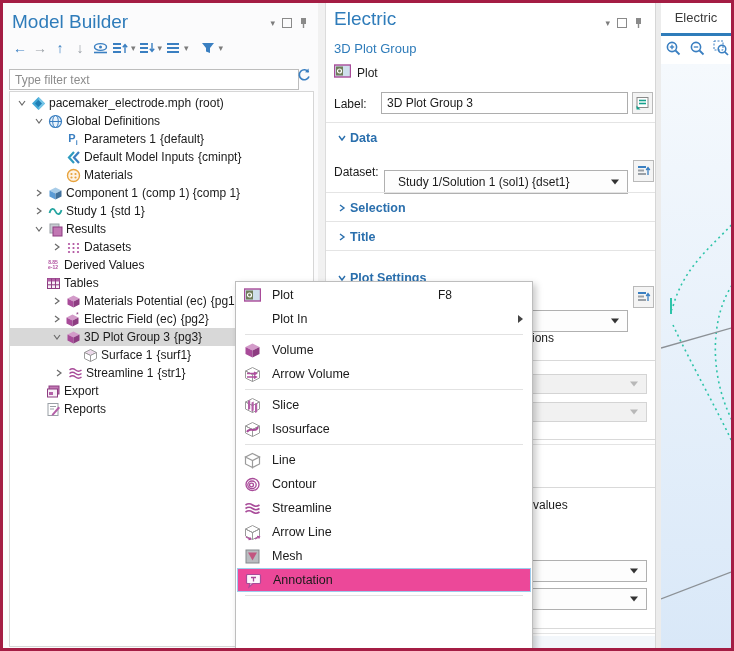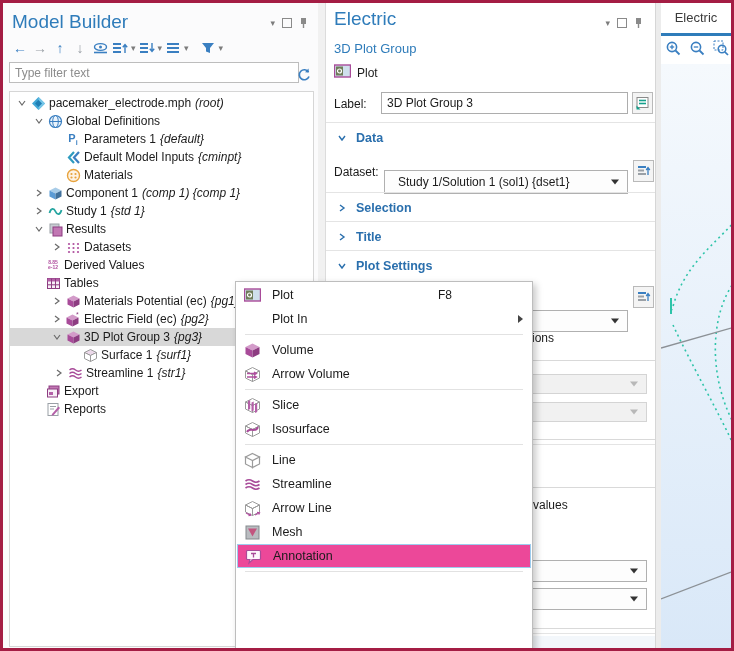--- a/index.html
+++ b/index.html
@@ -8,41 +8,41 @@
        border:3px solid #a41d44;}
   .abs{position:absolute;}
   
   #mb{left:0;top:0;width:315px;height:645px;background:#fbfbfc;}
   .panel-title{font-size:19px;color:#2f7cba;}
   .corner-ic{display:flex;gap:7px;align-items:center;color:#8a8a8a;}
   .sq{width:8px;height:8px;border:1px solid #8a8a8a;display:inline-block;}
   .caret{font-size:9px;color:#7c7c7c;line-height:1;}
   .tb-ic{display:inline-flex;align-items:center;justify-content:center;width:18px;height:18px;font-size:14px;}
   .blue{color:#3a7fc1;} .gray{color:#9aa0a6;}
-  #filter{left:6px;top:59px;width:278px;height:19px;border:1px solid #bdbdbd;background:#fff;
+  #filter{left:6px;top:66px;width:278px;height:19px;border:1px solid #bdbdbd;background:#fff;
           font-family:inherit;font-size:12px;color:#1b1b1b;padding:0 5px;}
   #filter::placeholder{color:#8c8c8c;}
   #tree-box{left:6px;top:88px;width:303px;height:554px;background:#fff;border:1px solid #d6d6d6;overflow:hidden;}
   .trow{height:18px;display:flex;align-items:center;white-space:nowrap;}
   .trow.sel{background:#d8d8d8;}
   .chev{width:16px;display:inline-flex;justify-content:center;flex:0 0 16px;}
   .chev svg{display:block;}
   .chev.exp svg{transform:rotate(90deg);}
   .tic{width:16px;height:16px;flex:0 0 16px;margin-right:3px;display:inline-flex;align-items:center;justify-content:center;}
   .tic svg{display:block;}
   .d0{padding-left:4px;} .d1{padding-left:21px;} .d2c{padding-left:39px;}
   .lgd{padding-left:55px;} .ld2{padding-left:35px;} .ld3{padding-left:72px;} .d3c{padding-left:41px;}
-  .tag{margin-left:4px;font-style:italic;}
+  .tag{margin-left:4px;}
   .dv-ic{font-size:5px;line-height:5px;color:#b0509f;font-weight:bold;text-align:center;}
   
   #gap1{left:315px;top:0;width:7px;height:645px;background:#f1f1f1;border-right:1px solid #dcdcdc;}
   
   #settings{left:323px;top:0;width:329px;height:645px;background:#fff;}
   .sep{position:absolute;left:0;width:329px;height:1px;background:#e4e4e4;}
-  .sec-h{position:absolute;left:8px;display:flex;align-items:center;gap:6px;color:#2a6fad;font-weight:bold;font-size:12.5px;}
+  .sec-h{position:absolute;left:8px;display:flex;align-items:center;color:#2a6fad;font-weight:bold;font-size:12.5px;}
   .sec-h .chev svg path{stroke:#2a6fad;}
   .inp{border:1px solid #adadad;background:#fff;font-family:inherit;font-size:12px;color:#1b1b1b;padding:0 5px;box-sizing:border-box;}
   .btn20{width:21px;height:22px;border:1px solid #b9b9b9;background:#f4f4f4;display:inline-flex;align-items:center;justify-content:center;box-sizing:border-box;}
   .dd{border:1px solid #b0b0b0;background:#fdfdfd;display:flex;align-items:center;box-sizing:border-box;position:relative;}
   .dd .val{padding-left:13px;}
   .dd .arr{position:absolute;right:8px;top:50%;transform:translateY(-50%);width:0;height:0;
            border-left:4px solid transparent;border-right:4px solid transparent;border-top:5px solid #333;}
   .dd.dis{background:#f1f1f1;border-color:#d4d4d4;}
   .dd.dis .arr{border-top-color:#b8b8b8;}
   .gbox{position:absolute;border:1px solid #d9d9d9;background:#fff;}
@@ -472,21 +472,21 @@
     <div class="sec-h" style="top:227px;">
       <span class="chev">
           <svg width="8" height="8">
             <path d="M2 1 L6 4 L2 7" stroke="#2a6fad" stroke-width="1.4" fill="none"></path>
           </svg>
         </span>
       <span>Title</span>
     </div>
 
     <div class="sep" style="top:247px;"></div>
-    <div class="sec-h" style="top:256px;text-align:center;">
+    <div class="sec-h" style="top:268px;text-align:center;">
       <span class="chev exp">
           <svg width="8" height="8">
             <path d="M2 1 L6 4 L2 7" stroke="#2a6fad" stroke-width="1.4" fill="none"></path>
           </svg>
         </span>
       <span>Plot Settings</span>
     </div>
 
     <div class="abs dd" style="left:58px;top:283px;width:244px;height:22px;">
       <span class="arr"></span>
@@ -635,20 +635,32 @@
       <span class="mic">
           <svg width="17" height="17">
             <path d="M8.5 1.5 L15.5 5 L8.5 8.5 L1.5 5 Z M1.5 5 L8.5 8.5 L8.5 15.5 L1.5 12 Z M15.5 5 L8.5 8.5 L8.5 15.5 L15.5 12 Z" fill="none" stroke="#9b9b9b" stroke-width="1.2"></path>
           </svg>
         </span>
       <span class="mlbl">Line</span>
     </div>
     <div class="mi">
       <span class="mic">
           <svg width="17" height="17">
+            <g fill="none" stroke="#a84b99" stroke-width="1.3">
+              <ellipse cx="8.5" cy="8.5" rx="6.5" ry="6"></ellipse>
+              <ellipse cx="8" cy="8.8" rx="4.2" ry="3.8"></ellipse>
+              <ellipse cx="7.5" cy="9" rx="2" ry="1.8"></ellipse>
+            </g>
+          </svg>
+        </span>
+      <span class="mlbl">Contour</span>
+    </div>
+    <div class="mi">
+      <span class="mic">
+          <svg width="17" height="17">
             <g fill="none" stroke="#a84b99" stroke-width="1.6">
               <path d="M1.5 5 Q5 2.5 8.5 5 T15.5 5"></path>
               <path d="M1.5 8.5 Q5 6 8.5 8.5 T15.5 8.5"></path>
               <path d="M1.5 12 Q5 9.5 8.5 12 T15.5 12"></path>
             </g>
           </svg>
         </span>
       <span class="mlbl">Streamline</span>
     </div>
     <div class="mi">

